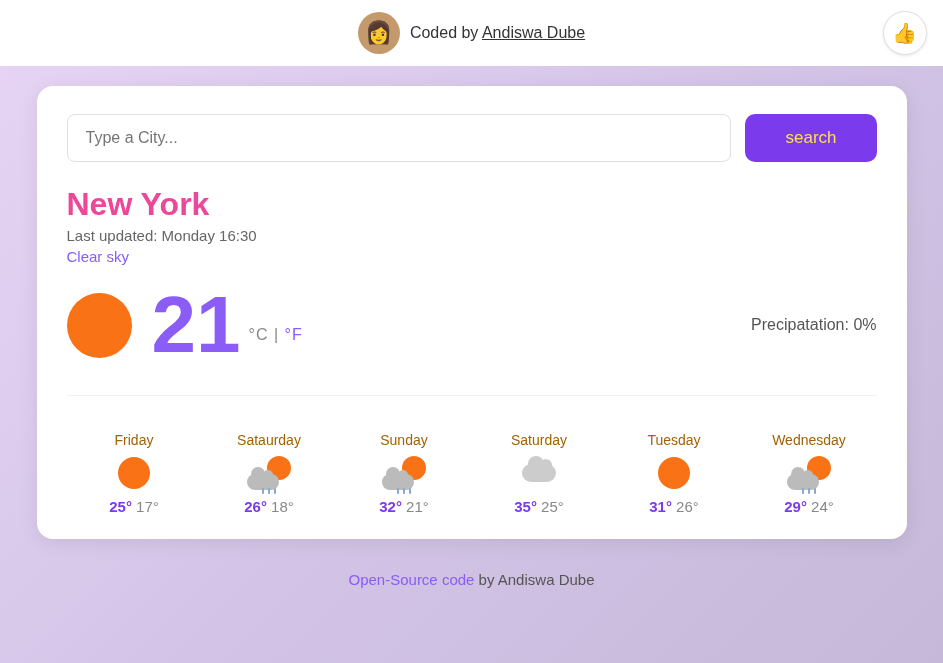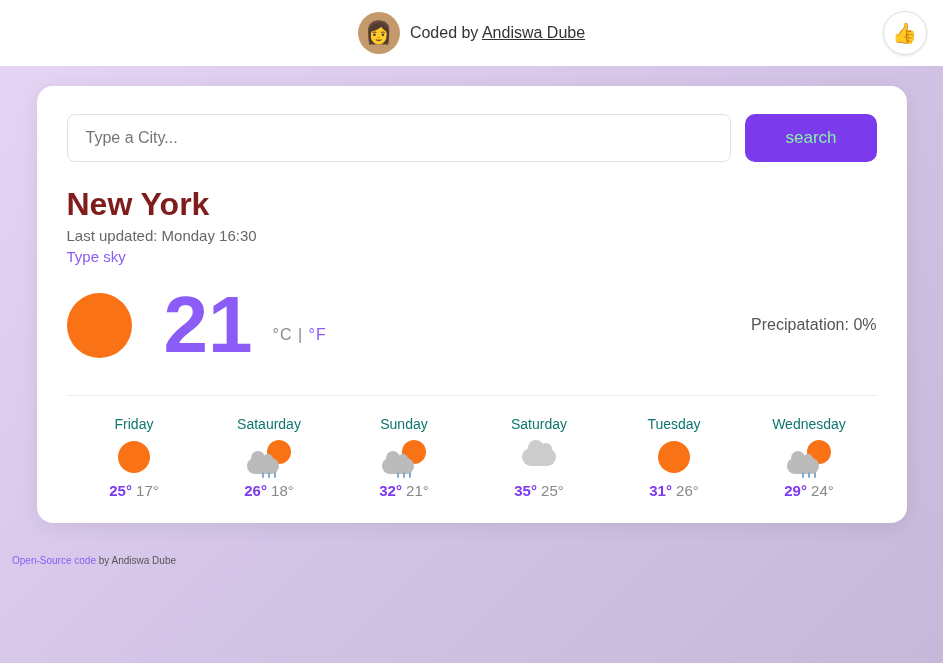--- a/index.html
+++ b/index.html
@@ -85,52 +85,52 @@
       flex: 1;
       border: 1.5px solid #e0e0e0;
       border-radius: 8px;
       padding: 8px 18px;
       font-size: 16px;
       color: #aaa;
       outline: none;
     }
     .search-button {
       background: #7c3aed;
-      color: #86efac;
+      color: #fde047;
       border: none;
       border-radius: 10px;
       padding: 14px 40px;
       font-size: 17px;
       font-weight: 500;
       cursor: pointer;
     }
 
     
     .city-name {
       font-size: 32px;
       font-weight: 700;
-      color: #7f1d1d;
+      color: #ec4899;
       margin-bottom: 4px;
     }
     .last-updated {
       font-size: 15px;
       color: #666;
       margin-bottom: 4px;
     }
     .weather-desc {
       font-size: 15px;
       color: #8b5cf6;
       margin-bottom: 20px;
     }
 
     
     .current-weather {
       display: flex;
       align-items: center;
-      gap: 12px;
+      gap: 0;
       margin-bottom: 30px;
     }
     .sun-icon {
       width: 65px;
       height: 65px;
       border-radius: 50%;
       background: #f97316;
       margin-right: 20px;
       flex-shrink: 0;
     }
@@ -173,21 +173,22 @@
     }
     .forecast-day {
       display: flex;
       flex-direction: column;
       align-items: center;
       gap: 8px;
       flex: 1;
     }
     .day-name {
       font-size: 14px;
-      color: #0f766e;
+      color: #a16207;
+      margin-top: 16px;
     }
     .forecast-icon {
       width: 44px;
       height: 34px;
       display: flex;
       align-items: center;
       justify-content: center;
       position: relative;
     }
     .mini-sun {
@@ -291,22 +292,23 @@
       color: #7c3aed;
       font-weight: 700;
     }
     .temp-low {
       color: #888;
     }
 
     
     .footer {
       width: 100%;
+      text-align: center;
       padding: 12px;
-      font-size: 10px;
+      font-size: 15px;
       color: #555;
     }
     .footer a {
       color: #8b5cf6;
       text-decoration: none;
     }
   </style>
 </head>
 <body>
 
@@ -324,21 +326,21 @@
 
 <div class="card">
 
   <div class="search-row">
     <input class="search-input" type="text" placeholder="Type a City..." style="">
     <button class="search-button">search</button>
   </div>
 
   <div class="city-name">New York</div>
   <div class="last-updated">Last updated: Monday 16:30</div>
-  <div class="weather-desc">Type sky</div>
+  <div class="weather-desc">Clear sky</div>
 
   <div class="current-weather">
     <div class="sun-icon"></div>
     <div class="temp-display">21</div>
     <div class="temp-units">
       <span style="cursor:pointer;">
         <span>°C</span><span> | </span><span style="color:#8b5cf6;">°F</span>
       </span>
     </div>
     <div class="weather-stats">

